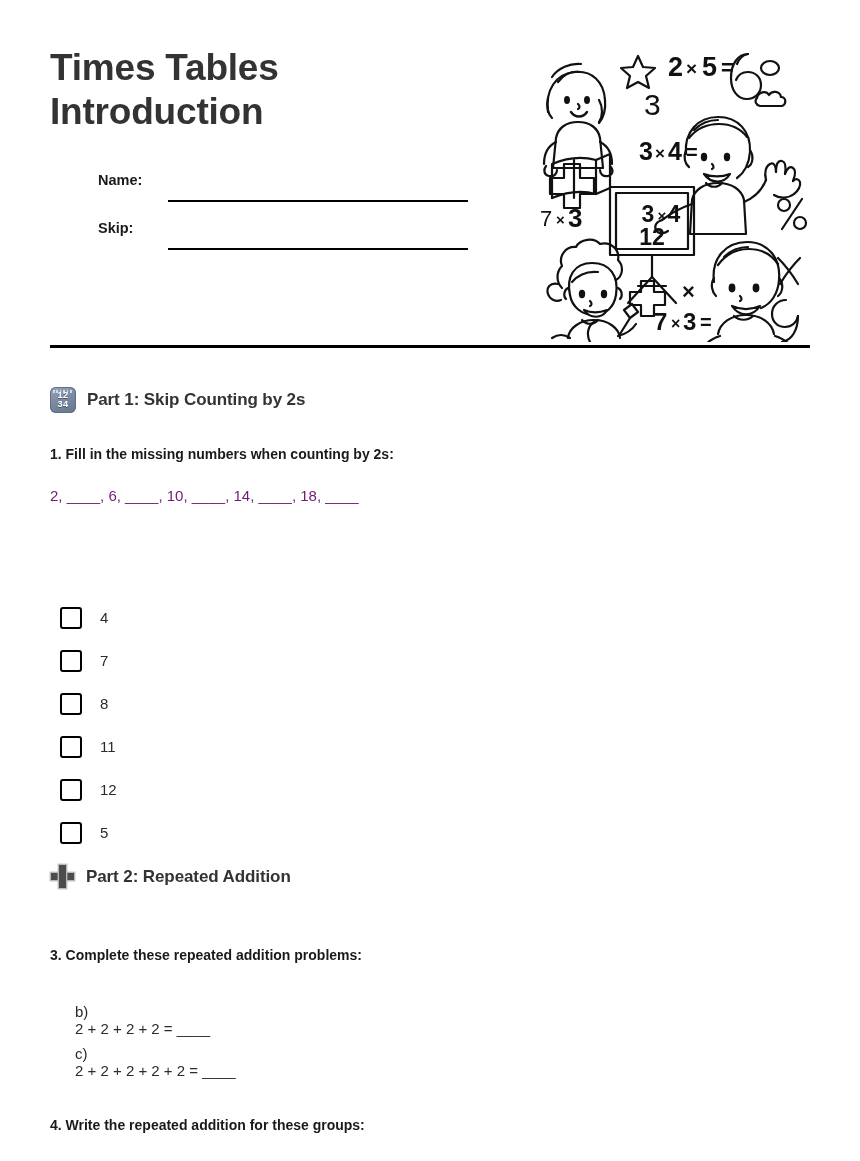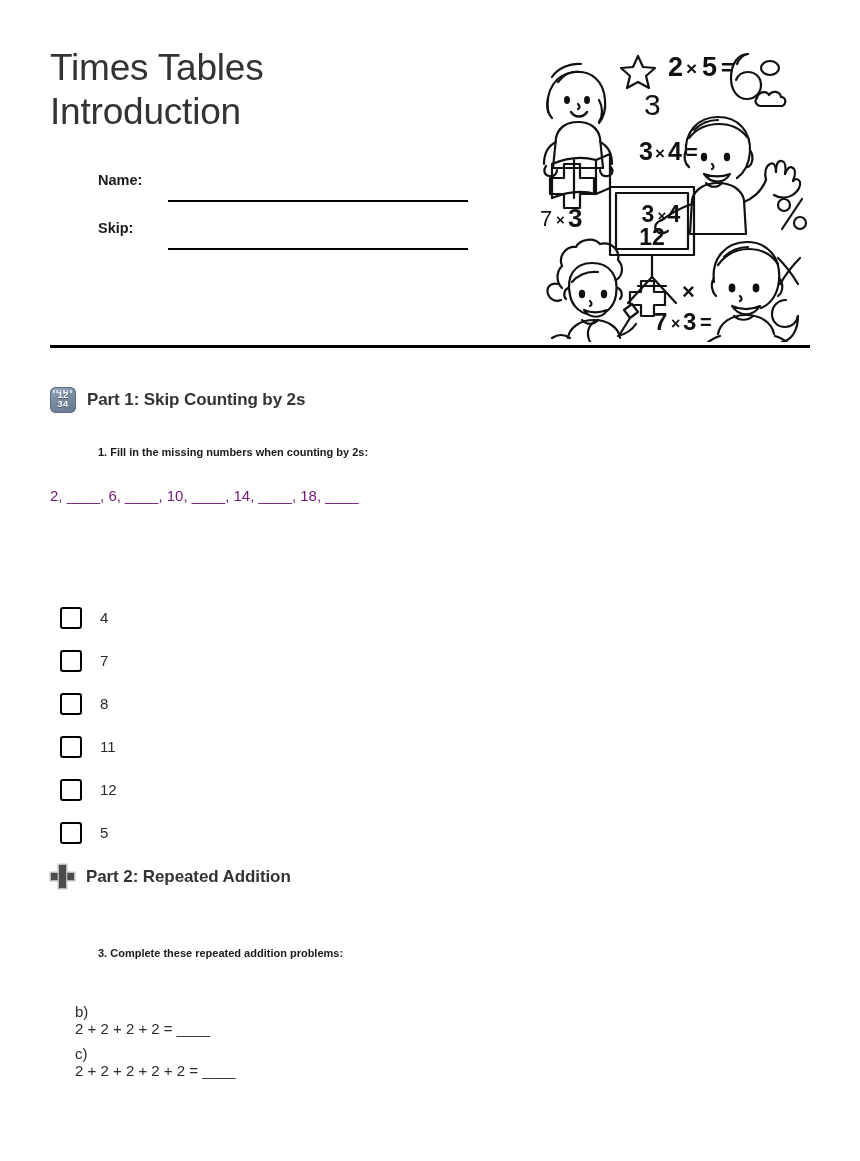--- a/index.html
+++ b/index.html
@@ -31,21 +31,21 @@
     width: 760px;
     height: 300px;
   }
   .title {
     position: absolute;
     left: 0;
     top: 0;
     width: 420px;
     font-size: 37px;
     line-height: 1.18;
-    font-weight: 400;
+    font-weight: 700;
     letter-spacing: -0.2px;
     color: #333333;
   }
   .title .line2 { display: block; }
 
   .fields {
     position: absolute;
     left: 0;
     top: 118px;
     width: 380px;
@@ -166,24 +166,23 @@
   }
   .icon-plus .bar.v {
     top: 1px; bottom: 1px;
     left: 9px;
     width: 7px;
   }
 
   .q-bold {
     position: absolute;
     left: 50px;
-    font-size: 11px;
+    font-size: 14px;
     font-weight: 700;
     color: #1a1a1a;
-    margin-left: 48px;
   }
   .q-plain {
     position: absolute;
     left: 50px;
     font-size: 15px;
     font-weight: 400;
     color: #701a75;
   }
 
   
@@ -463,14 +462,15 @@
     <div class="problem-row">
       <span>b) </span>
       <span>2 + 2 + 2 + 2 = ____</span>
     </div>
     <div class="problem-row">
       <span>c) </span>
       <span>2 + 2 + 2 + 2 + 2 = ____</span>
     </div>
   </div>
 
+  <div class="q-bold" style="top:1117px;">4. Write the repeated addition for these groups:</div>
 
 </div>
 
 </body></html>

